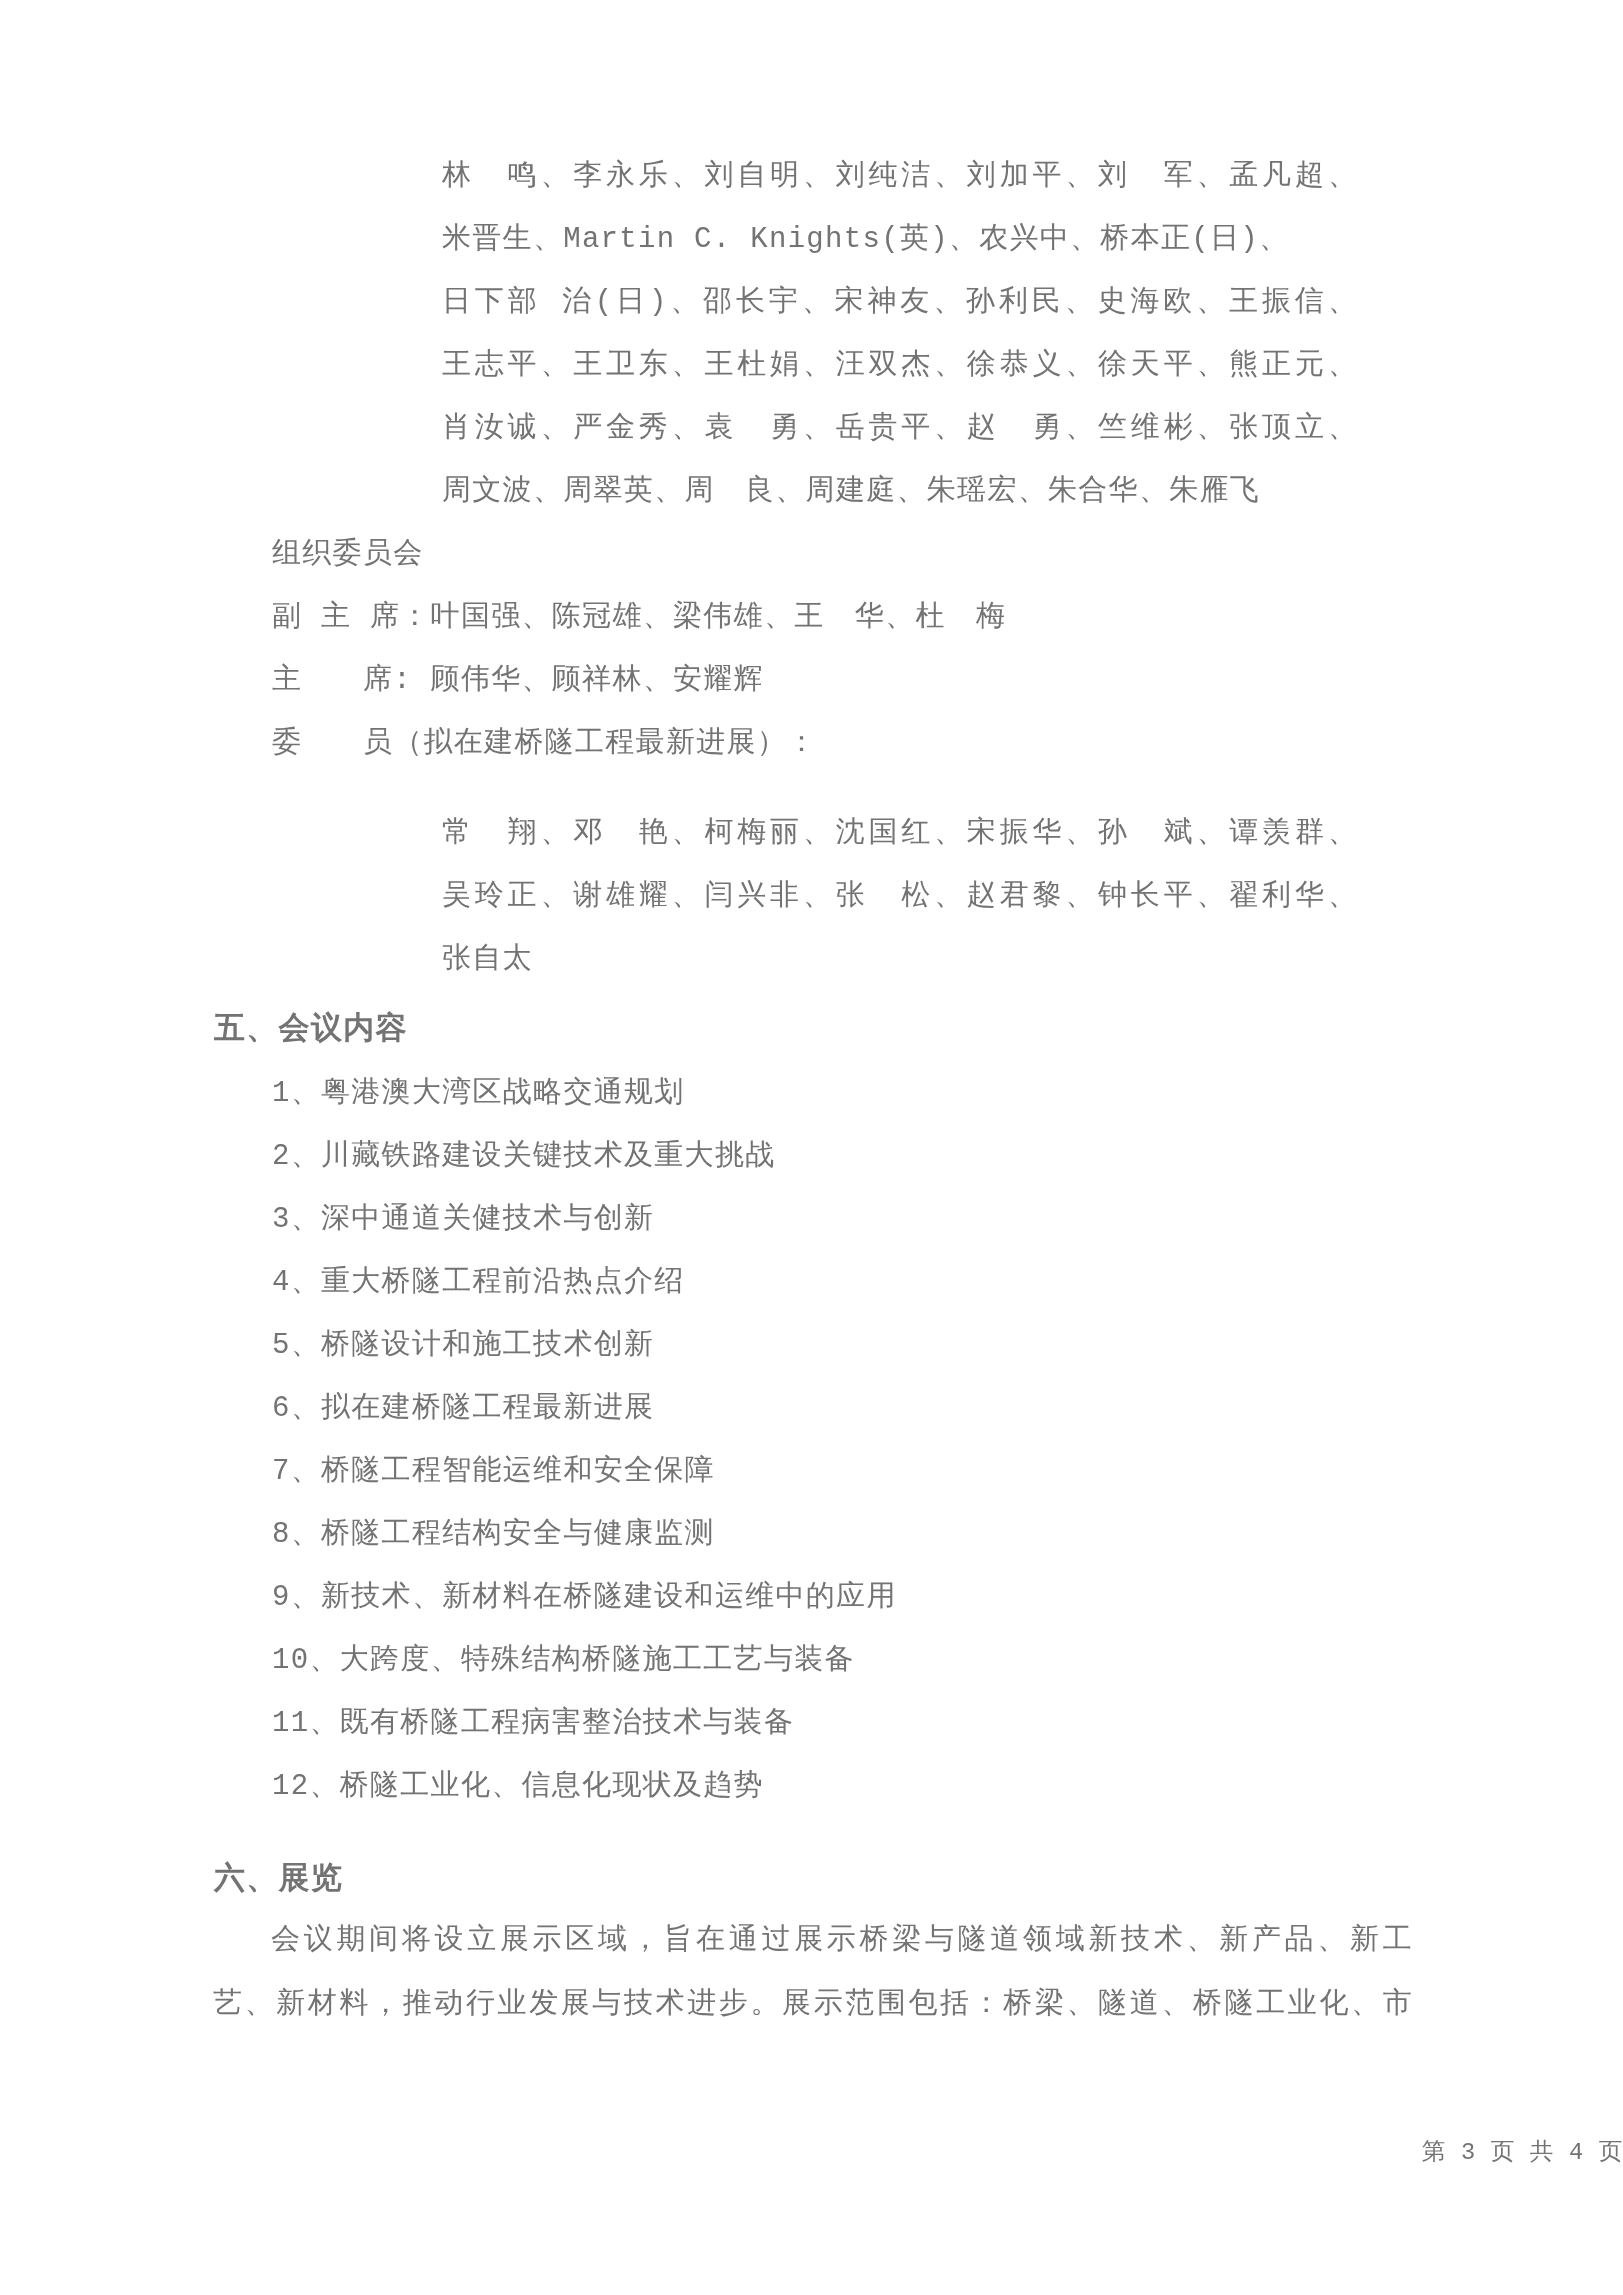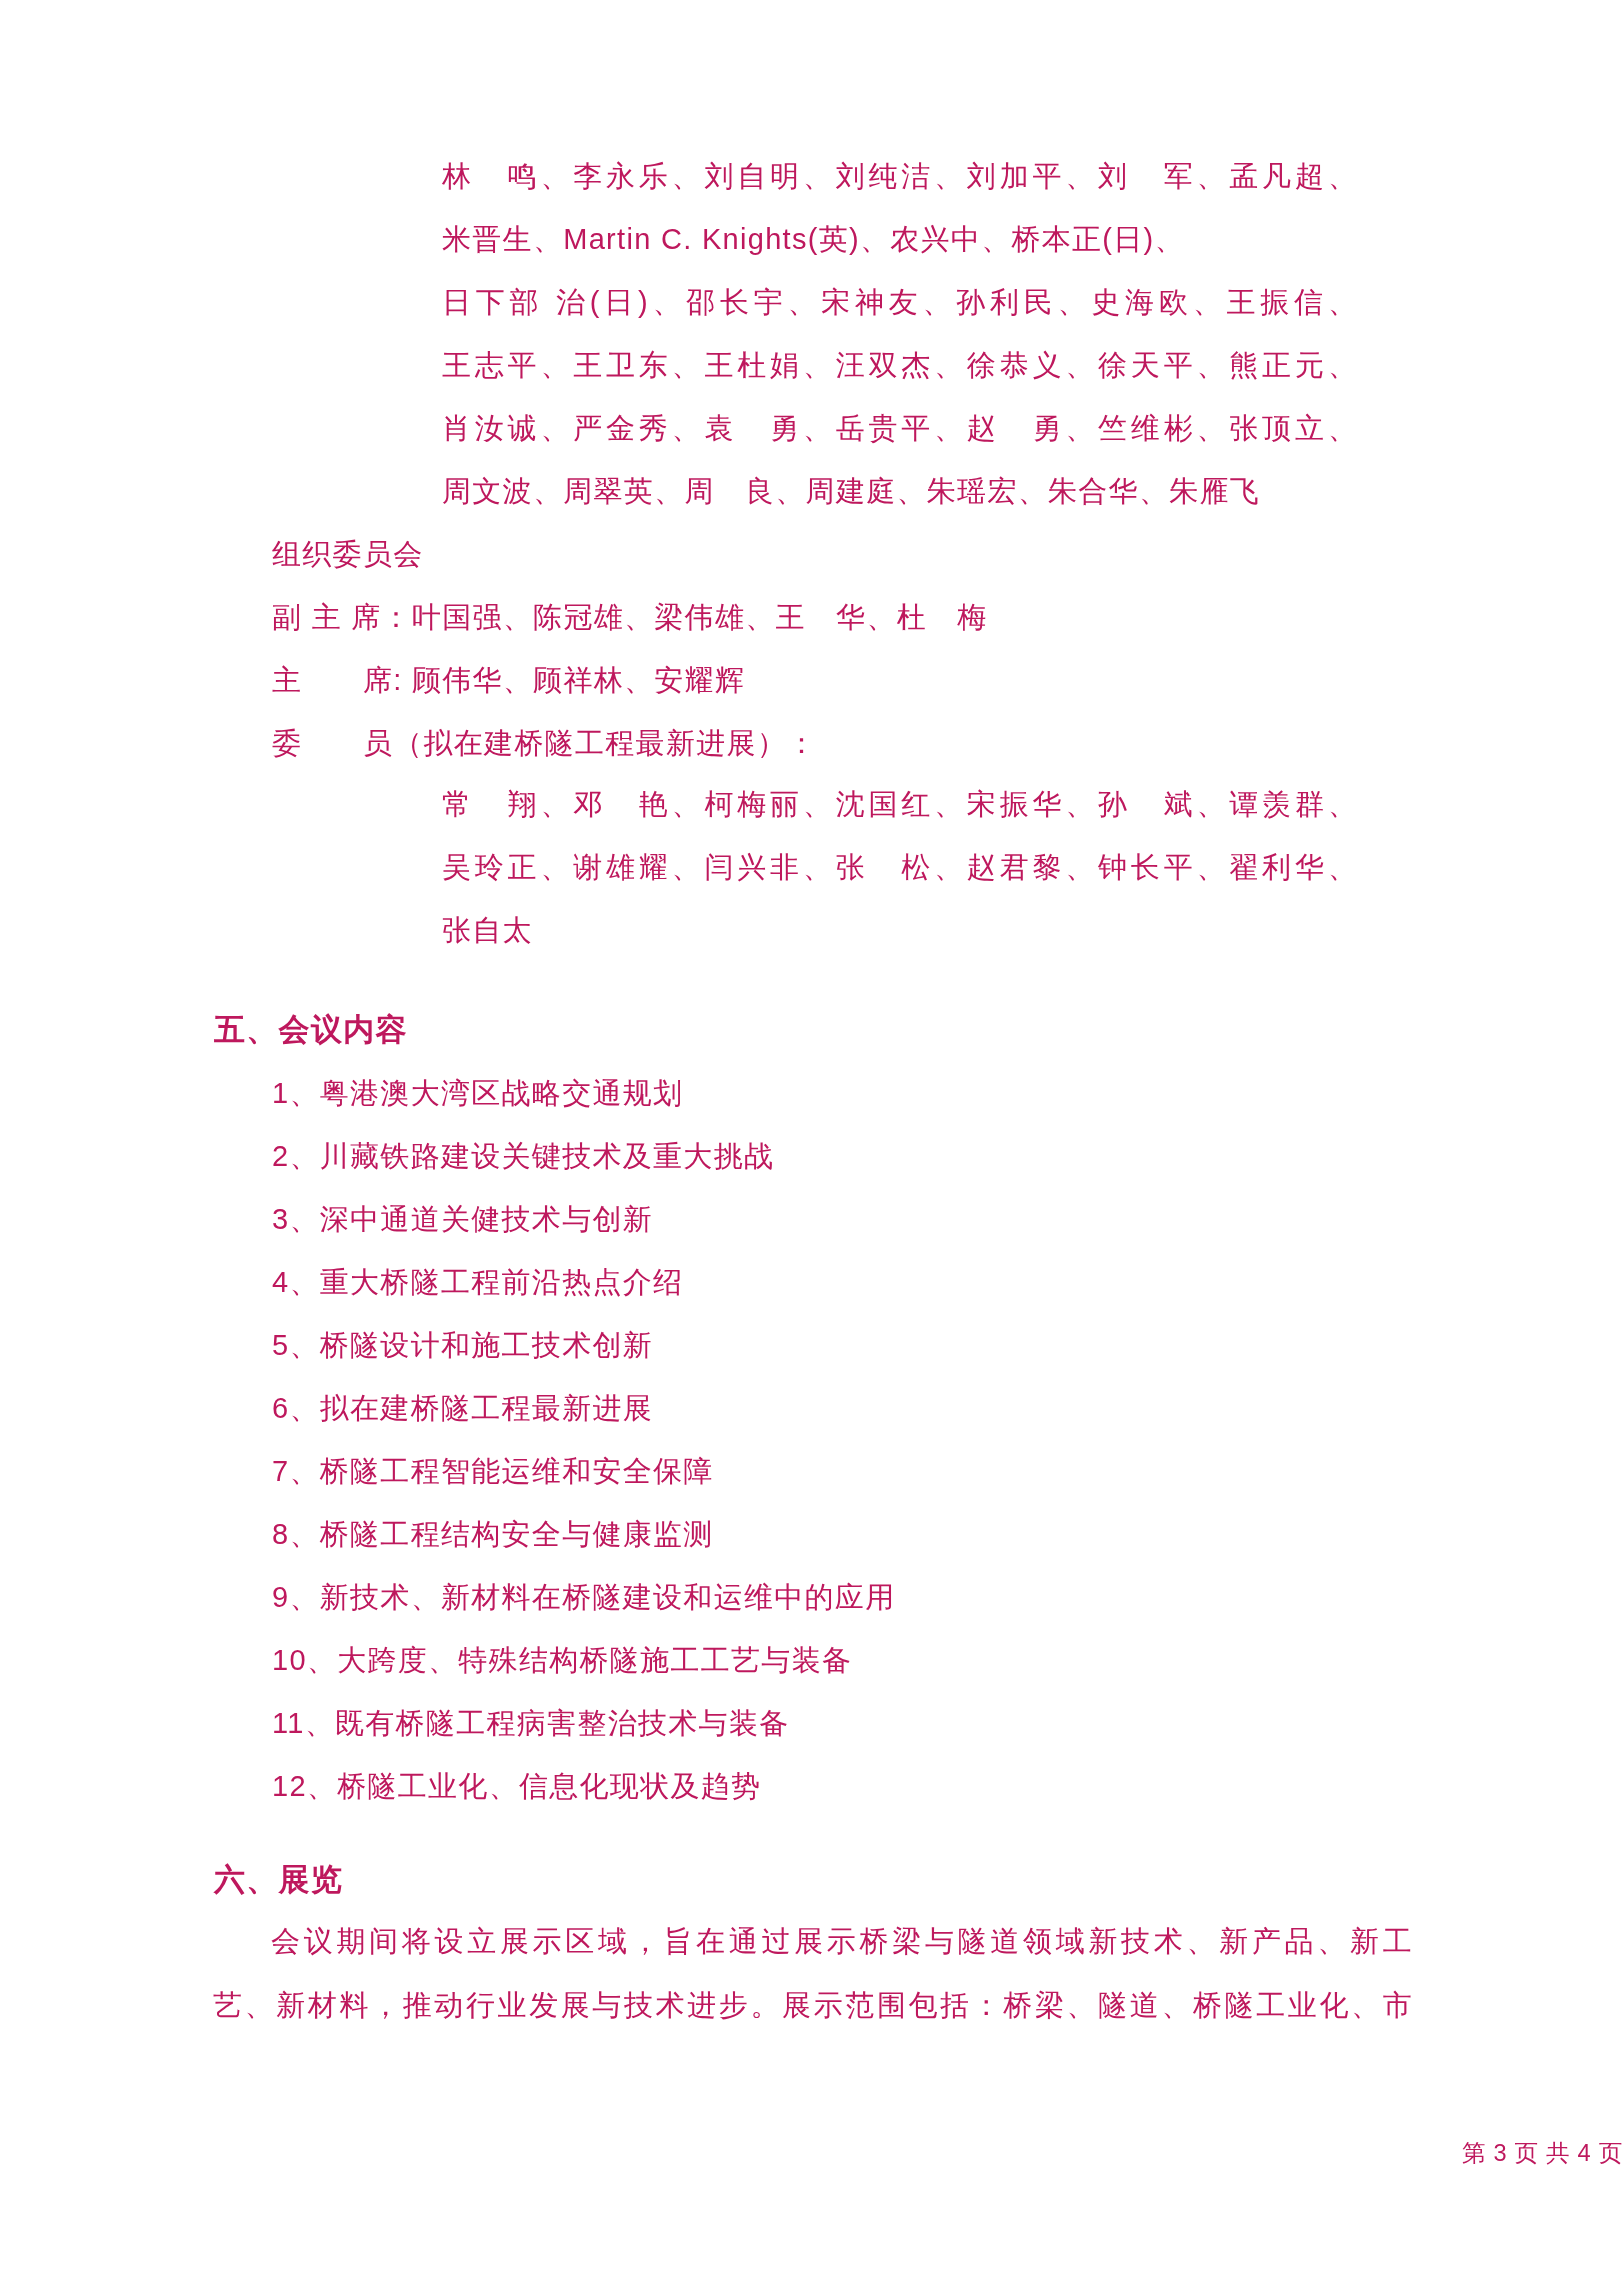--- a/index.html
+++ b/index.html
@@ -5,22 +5,22 @@
   html, body {
     margin: 0;
     padding: 0;
     background: #ffffff;
   }
   .page {
     position: relative;
     width: 1623px;
     height: 2295px;
     background: #ffffff;
-    color: #be185d;
-    font-family: Liberation Sans, sans-serif;
+    color: #737373;
+    font-family: Liberation Mono, monospace;
     font-size: 29px;
     overflow: hidden;
   }
   .line {
     line-height: 63px;
     white-space: pre;
     letter-spacing: 1.3px;
   }
   
   .fill {
@@ -37,21 +37,21 @@
   }
   .org-block {
     position: absolute;
     left: 272px;
     top: 523px;
     width: 1243px;
   }
   .names-block-b {
     position: absolute;
     left: 442px;
-    top: 773px;
+    top: 802px;
     width: 916px;
   }
   .section-heading {
     position: absolute;
     left: 213px;
     margin: 1px;
     font-size: 31px;
     font-weight: bold;
     line-height: 63px;
     letter-spacing: 1.3px;

